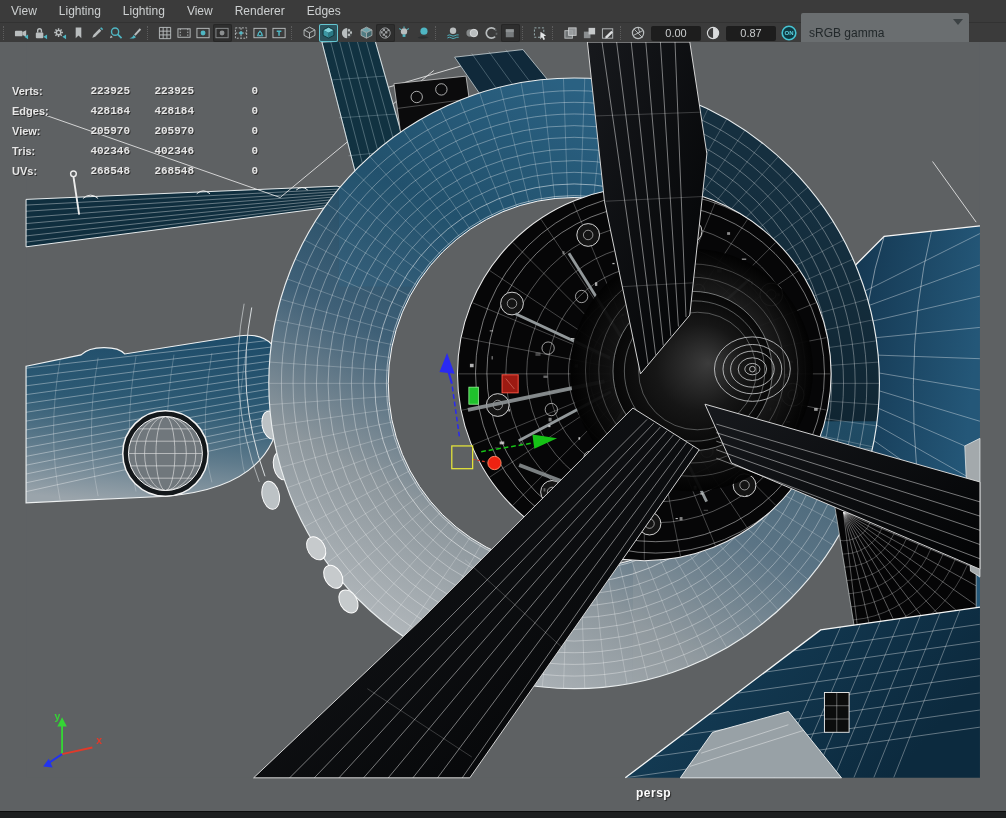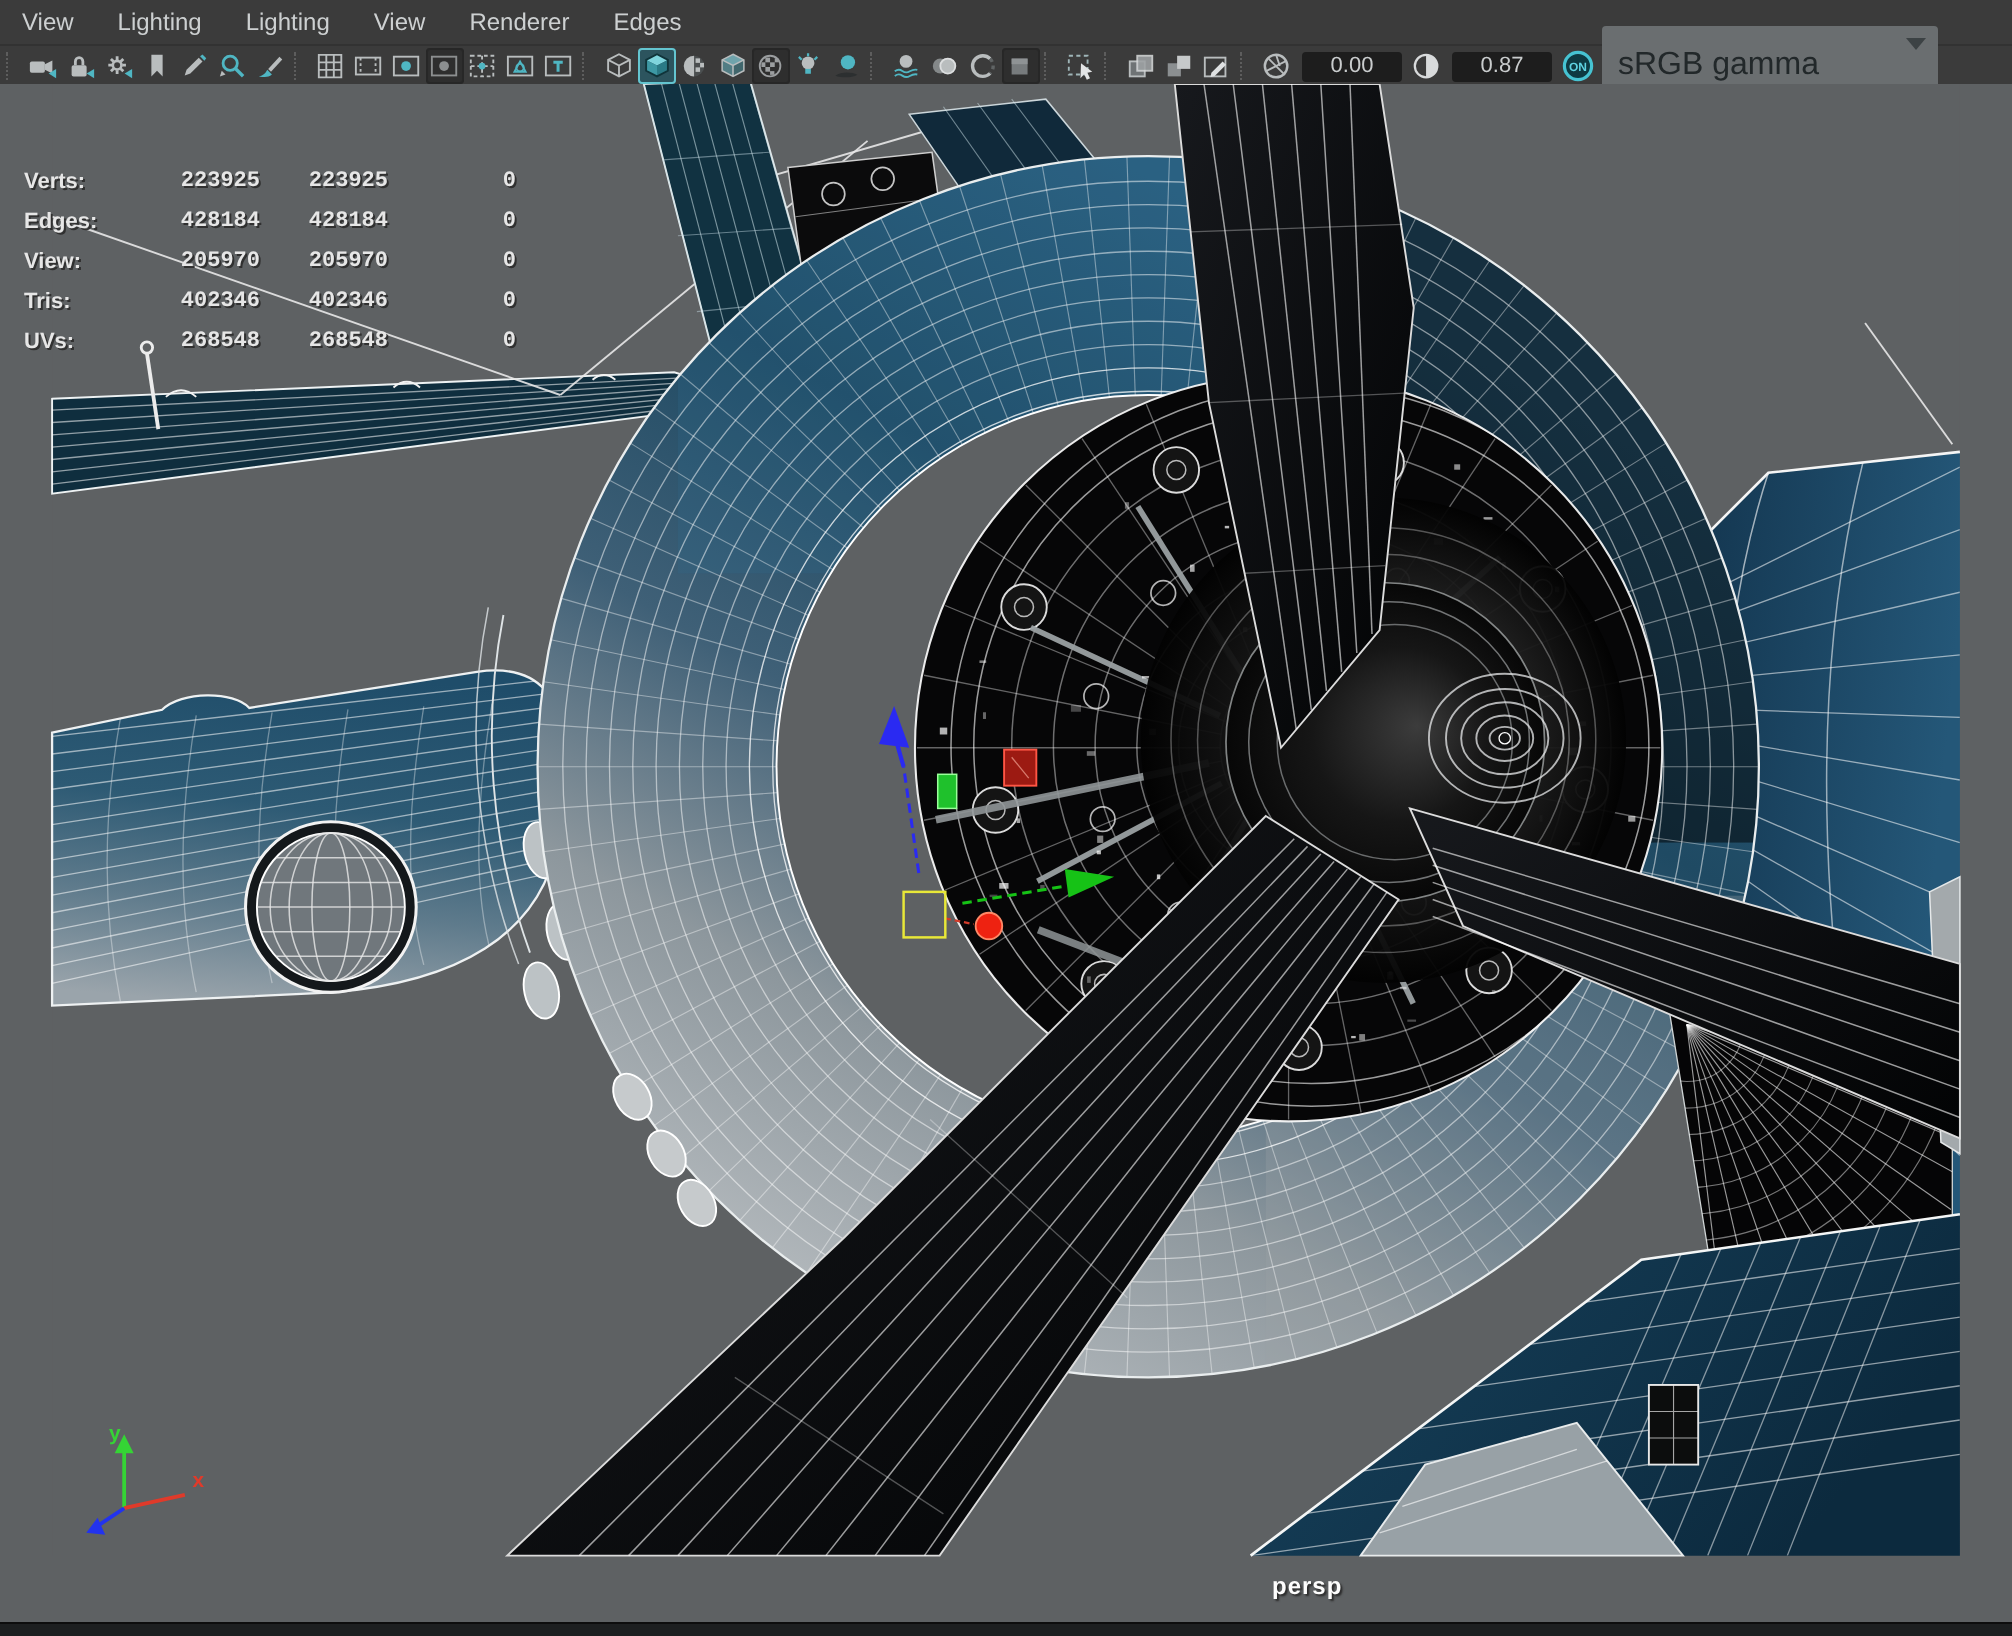--- a/index.html
+++ b/index.html
@@ -8,21 +8,21 @@
   .menubar{height:22px;background:#3b3b3b;display:flex;align-items:center;border-bottom:1px solid #323232;}
   .menu-item{color:#cdd0d1;font-size:12px;padding:0 11px;line-height:22px;cursor:default;}
   .toolbar{height:20px;background:#3b3b3b;display:flex;align-items:center;padding-left:1px;border-bottom:1px solid #2c2c2c;}
   .ticon{width:19px;height:18px;display:flex;align-items:center;justify-content:center;border-radius:2px;flex:0 0 auto;}
   .ticon svg{width:15px;height:15px;display:block;}
   .ticon.lg svg{width:16px;height:16px;}
   .pressed{background:#2e2e2e;box-shadow:inset 0 0 0 1px #272727;}
   .active{background:#2c545e;box-shadow:inset 0 0 0 1px #64c5d0;}
   .tsep{width:5px;height:14px;border-left:1px dotted #5d5d5d;margin:0 3px 0 2px;flex:0 0 auto;}
   .tfield{width:50px;height:15px;background:#1d1d1d;border-radius:2px;color:#c9cccd;font-size:11px;display:flex;align-items:center;justify-content:center;margin:0 3px;flex:0 0 auto;}
-  .tselect{width:152px;height:16px;background:#6a6e70;border-radius:2px;color:#22282a;font-size:16px;display:flex;align-items:center;padding:12px 8px;margin-left:3px;position:relative;flex:0 0 auto;}
+  .tselect{width:152px;height:16px;background:#6a6e70;border-radius:2px;color:#22282a;font-size:12px;display:flex;align-items:center;padding:12px 8px;margin-left:3px;position:relative;flex:0 0 auto;}
   .tselect .arrow{position:absolute;right:6px;top:6px;width:0;height:0;border-left:5px solid transparent;border-right:5px solid transparent;border-top:6px solid #3c4244;}
   
   .viewport{position:absolute;left:0;top:42px;width:1006px;height:769px;background:#5e6163;overflow:hidden;}
   .vp-bottom{position:absolute;left:0;top:811px;width:1006px;height:7px;background:#1d1f20;border-top:1px solid #0d0d0d;}
   #scene{position:absolute;left:0;top:0;}
   .hud{position:absolute;left:12px;top:5px;z-index:5;margin-top:34px;}
   .hud-row{display:grid;grid-template-columns:64px 54px 64px 64px;height:20px;align-items:center;
            color:#e6e6e6;font-size:11px;font-weight:bold;text-shadow:1px 1px 0 rgba(45,45,45,.95);}
   .hud-row .num{text-align:right;font-family:Liberation Mono, monospace;}
   .persp-label{position:absolute;left:636px;top:744px;z-index:5;color:#fdfdfd;font-size:12px;font-weight:bold;

